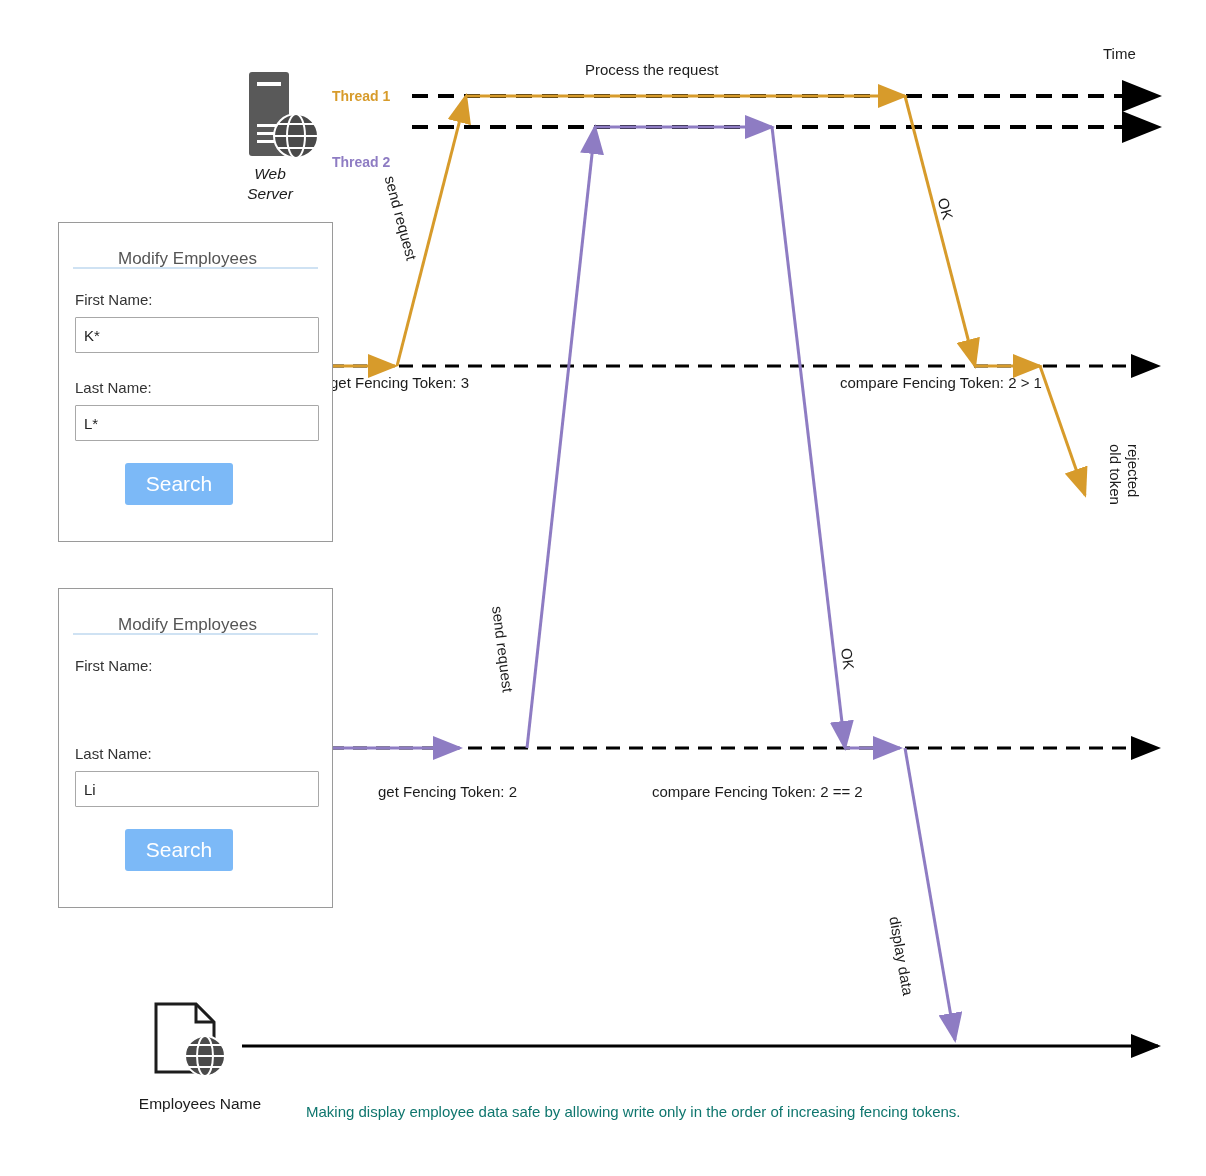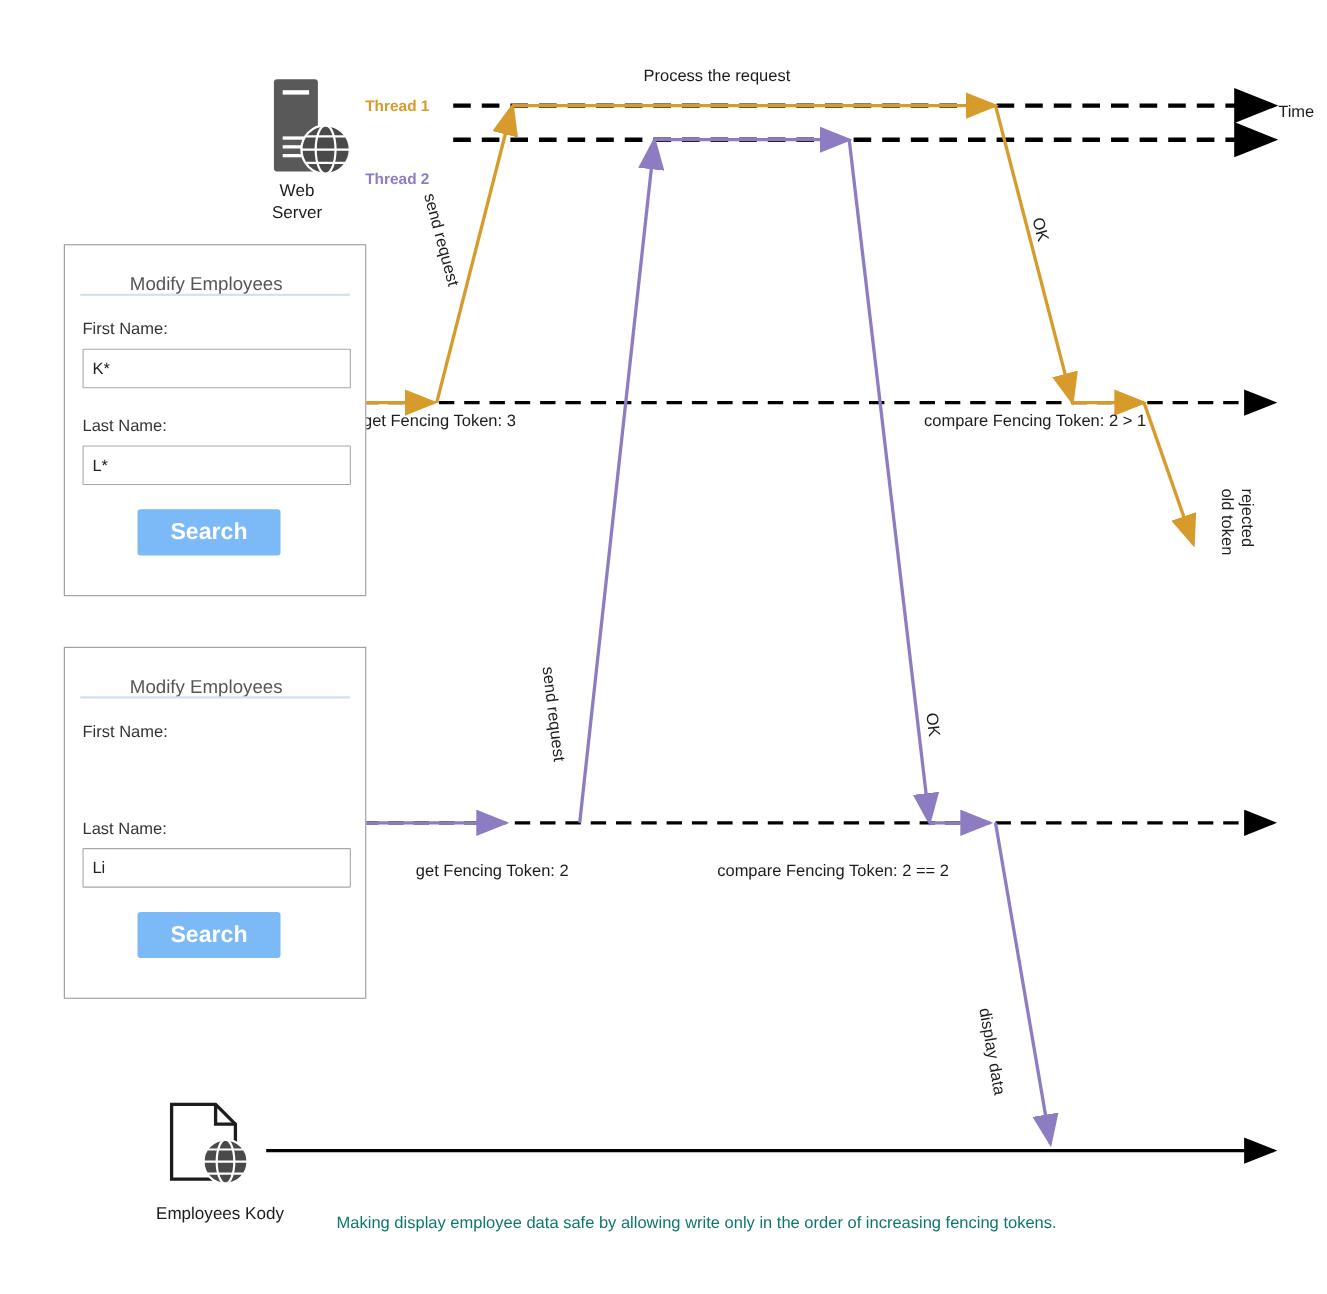--- a/index.html
+++ b/index.html
@@ -66,28 +66,28 @@
     background: #ffffff;
     box-sizing: border-box;
     font-family: "Liberation Sans", sans-serif;
     font-size: 15px;
     color: #222222;
     padding: 0 8px;
     border-radius: 1px;
   }
   .search-btn {
     position: absolute;
-    width: 130px;
+    width: 108px;
     height: 42px;
     background: #7cb9f7;
     color: #ffffff;
     border: none;
     border-radius: 3px;
     font-family: "Liberation Sans", sans-serif;
-    font-weight: bold;
+    font-weight: normal;
     font-size: 21px;
     cursor: pointer;
   }
 
   
   .lbl {
     position: absolute;
     font-size: 15px;
     color: #1c1c1c;
     white-space: pre;
@@ -171,33 +171,33 @@
     <path d="M1040 366 L1085 495" stroke="#d79b2b" stroke-width="3" fill="none" marker-end="url(#arrowOrange)"></path>
 
     <path d="M330 748 L460 748" stroke="#8e7cc3" stroke-width="3" fill="none" marker-end="url(#arrowPurple)"></path>
     <path d="M527 748 L595 127" stroke="#8e7cc3" stroke-width="3" fill="none" marker-end="url(#arrowPurple)"></path>
     <path d="M595 127 L772 127" stroke="#8e7cc3" stroke-width="3" fill="none" marker-end="url(#arrowPurple)"></path>
     <path d="M772 127 L845 748" stroke="#8e7cc3" stroke-width="3" fill="none" marker-end="url(#arrowPurple)"></path>
     <path d="M845 748 L900 748" stroke="#8e7cc3" stroke-width="3" fill="none" marker-end="url(#arrowPurple)"></path>
     <path d="M905 748 L955 1040" stroke="#8e7cc3" stroke-width="3" fill="none" marker-end="url(#arrowPurple)"></path>
   </svg>
 
-  <div class="lbl" style="left:1162px; top:45px;margin-top:48px;">Time</div>
+  <div class="lbl" style="left:1103px; top:45px;">Time</div>
 
   <div class="lbl" style="left:585px; top:61px;">Process the request</div>
 
   <div class="lbl thread1-lbl" style="left:332px; top:88px;">Thread 1</div>
   <div class="lbl thread2-lbl" style="left:332px; top:119px;margin-top:35px;">Thread 2</div>
 
-  <div class="node-lbl" style="left:218px; top:164px; width:104px;">
+  <div class="node-lbl" style="left:218px; top:164px; width:104px;font-style:italic;">
     <div>Web</div>
     <div>Server</div>
   </div>
 
-  <div class="node-lbl" style="left:110px; top:1094px; width:180px;">Employees Kody</div>
+  <div class="node-lbl" style="left:110px; top:1094px; width:180px;">Employees Name</div>
 
   <div class="lbl rot" style="left:398px; top:174px; transform: rotate(75deg);">send request</div>
 
   <div class="lbl rot" style="left:951px; top:196px; transform: rotate(75deg);">OK</div>
 
   <div class="lbl rot" style="left:1142px; top:444px; transform: rotate(90deg); line-height:18px;">rejected
 old token</div>
 
   <div class="lbl rot" style="left:506px; top:605px; transform: rotate(83deg);">send request</div>
 

